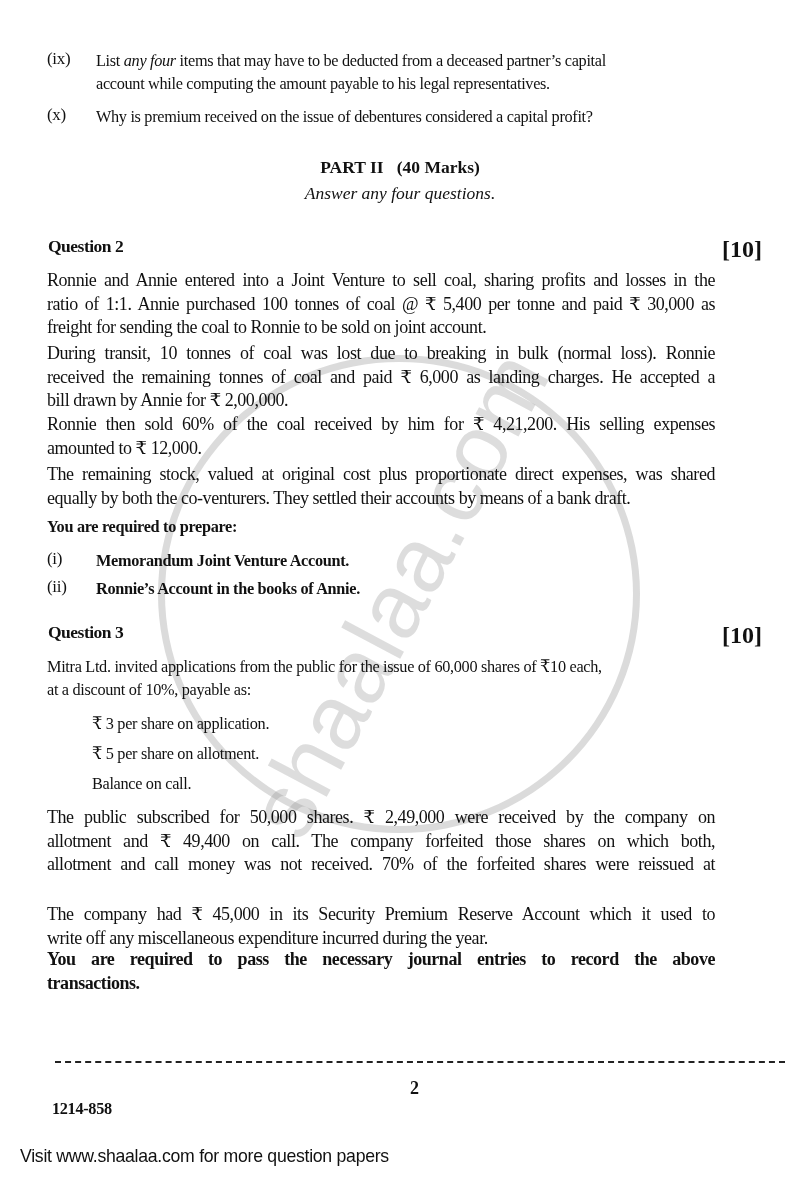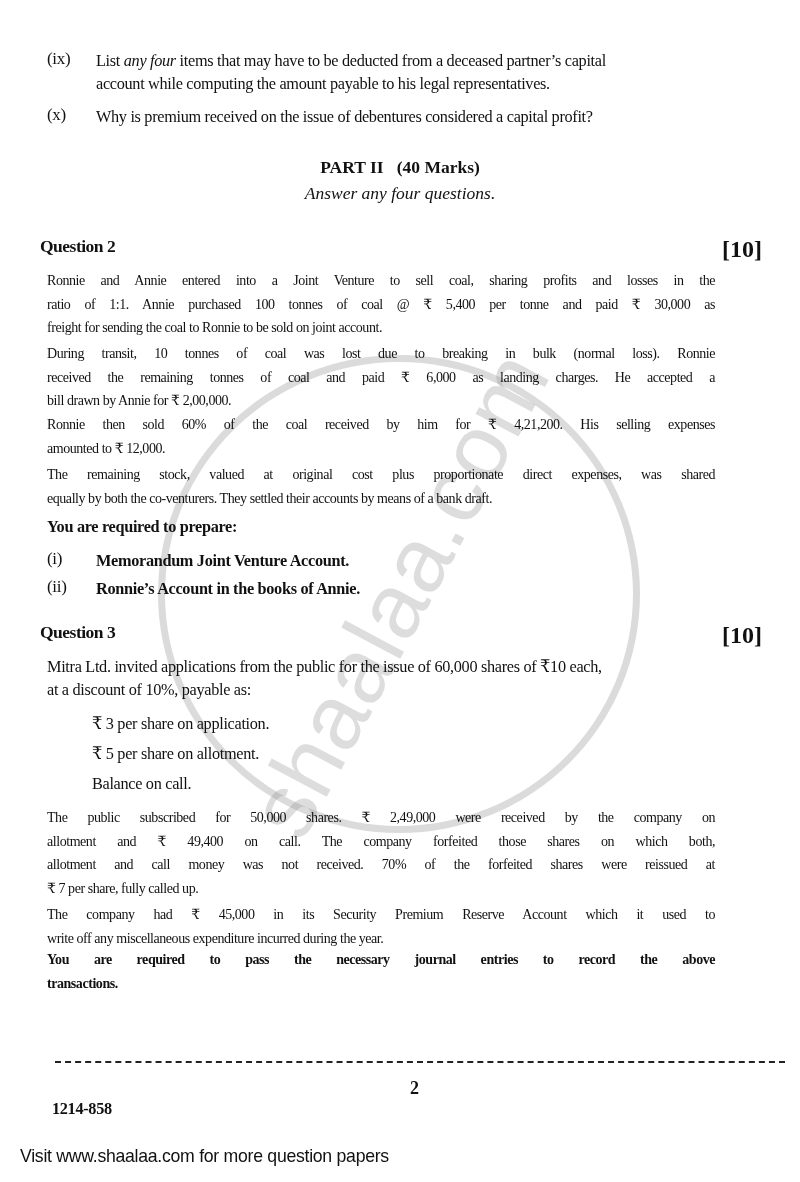--- a/index.html
+++ b/index.html
@@ -27,21 +27,21 @@
       letter-spacing: -0.35px;
       transform: scaleX(0.93);
       transform-origin: left top;
     }
     .bold { font-weight: bold; }
     .ital { font-style: italic; }
     .para {
       position: absolute;
       left: 47px;
       width: 668px;
-      font-size: 14px;
+      font-size: 18px;
       line-height: 23.5px;
       letter-spacing: -0.45px;
       text-align: justify;
       text-align-last: left;
     }
     .para .ln {
       display: block;
       text-align: justify;
       text-align-last: justify;
       white-space: nowrap;
@@ -53,21 +53,21 @@
       letter-spacing: -0.3px;
     }
     .marks {
       position: absolute;
       right: 38px;
       font-weight: bold;
       font-size: 24px;
     }
     .qhead {
       position: absolute;
-      left: 40px;
+      left: 48px;
       font-weight: bold;
       font-size: 17.5px;
       letter-spacing: -0.5px;
     }
     .center {
       position: absolute;
       left: 0; width: 800px;
       text-align: center;
       font-size: 17.5px;
     }
@@ -168,21 +168,20 @@
   <div class="abs txt" style="left:47px; top:678px;">at a discount of 10%, payable as:</div>
 
   <div class="abs txt" style="left:92px; top:712px;">₹ 3 per share on application.</div>
   <div class="abs txt" style="left:92px; top:742px;">₹ 5 per share on allotment.</div>
   <div class="abs txt" style="left:92px; top:772px;">Balance on call.</div>
 
   <div class="para" style="top:806px;">
     <span class="ln">The public subscribed for 50,000 shares. ₹ 2,49,000 were received by the company on</span>
     <span class="ln">allotment and ₹ 49,400 on call.  The company forfeited those shares on which both,</span>
     <span class="ln">allotment and call money was not received.  70% of the forfeited shares were reissued at</span>
-    <span class="ln last">₹ 7 per share, fully called up.</span>
   </div>
 
   <div class="para" style="top:903px;">
     <span class="ln">The company had ₹ 45,000 in its Security Premium Reserve Account which it used to</span>
     <span class="ln last">write off any miscellaneous expenditure incurred during the year.</span>
   </div>
 
   <div class="para bold" style="top:948px;">
     <span class="ln">You are required to pass the necessary journal entries to record the above</span>
     <span class="ln last">transactions.</span>

